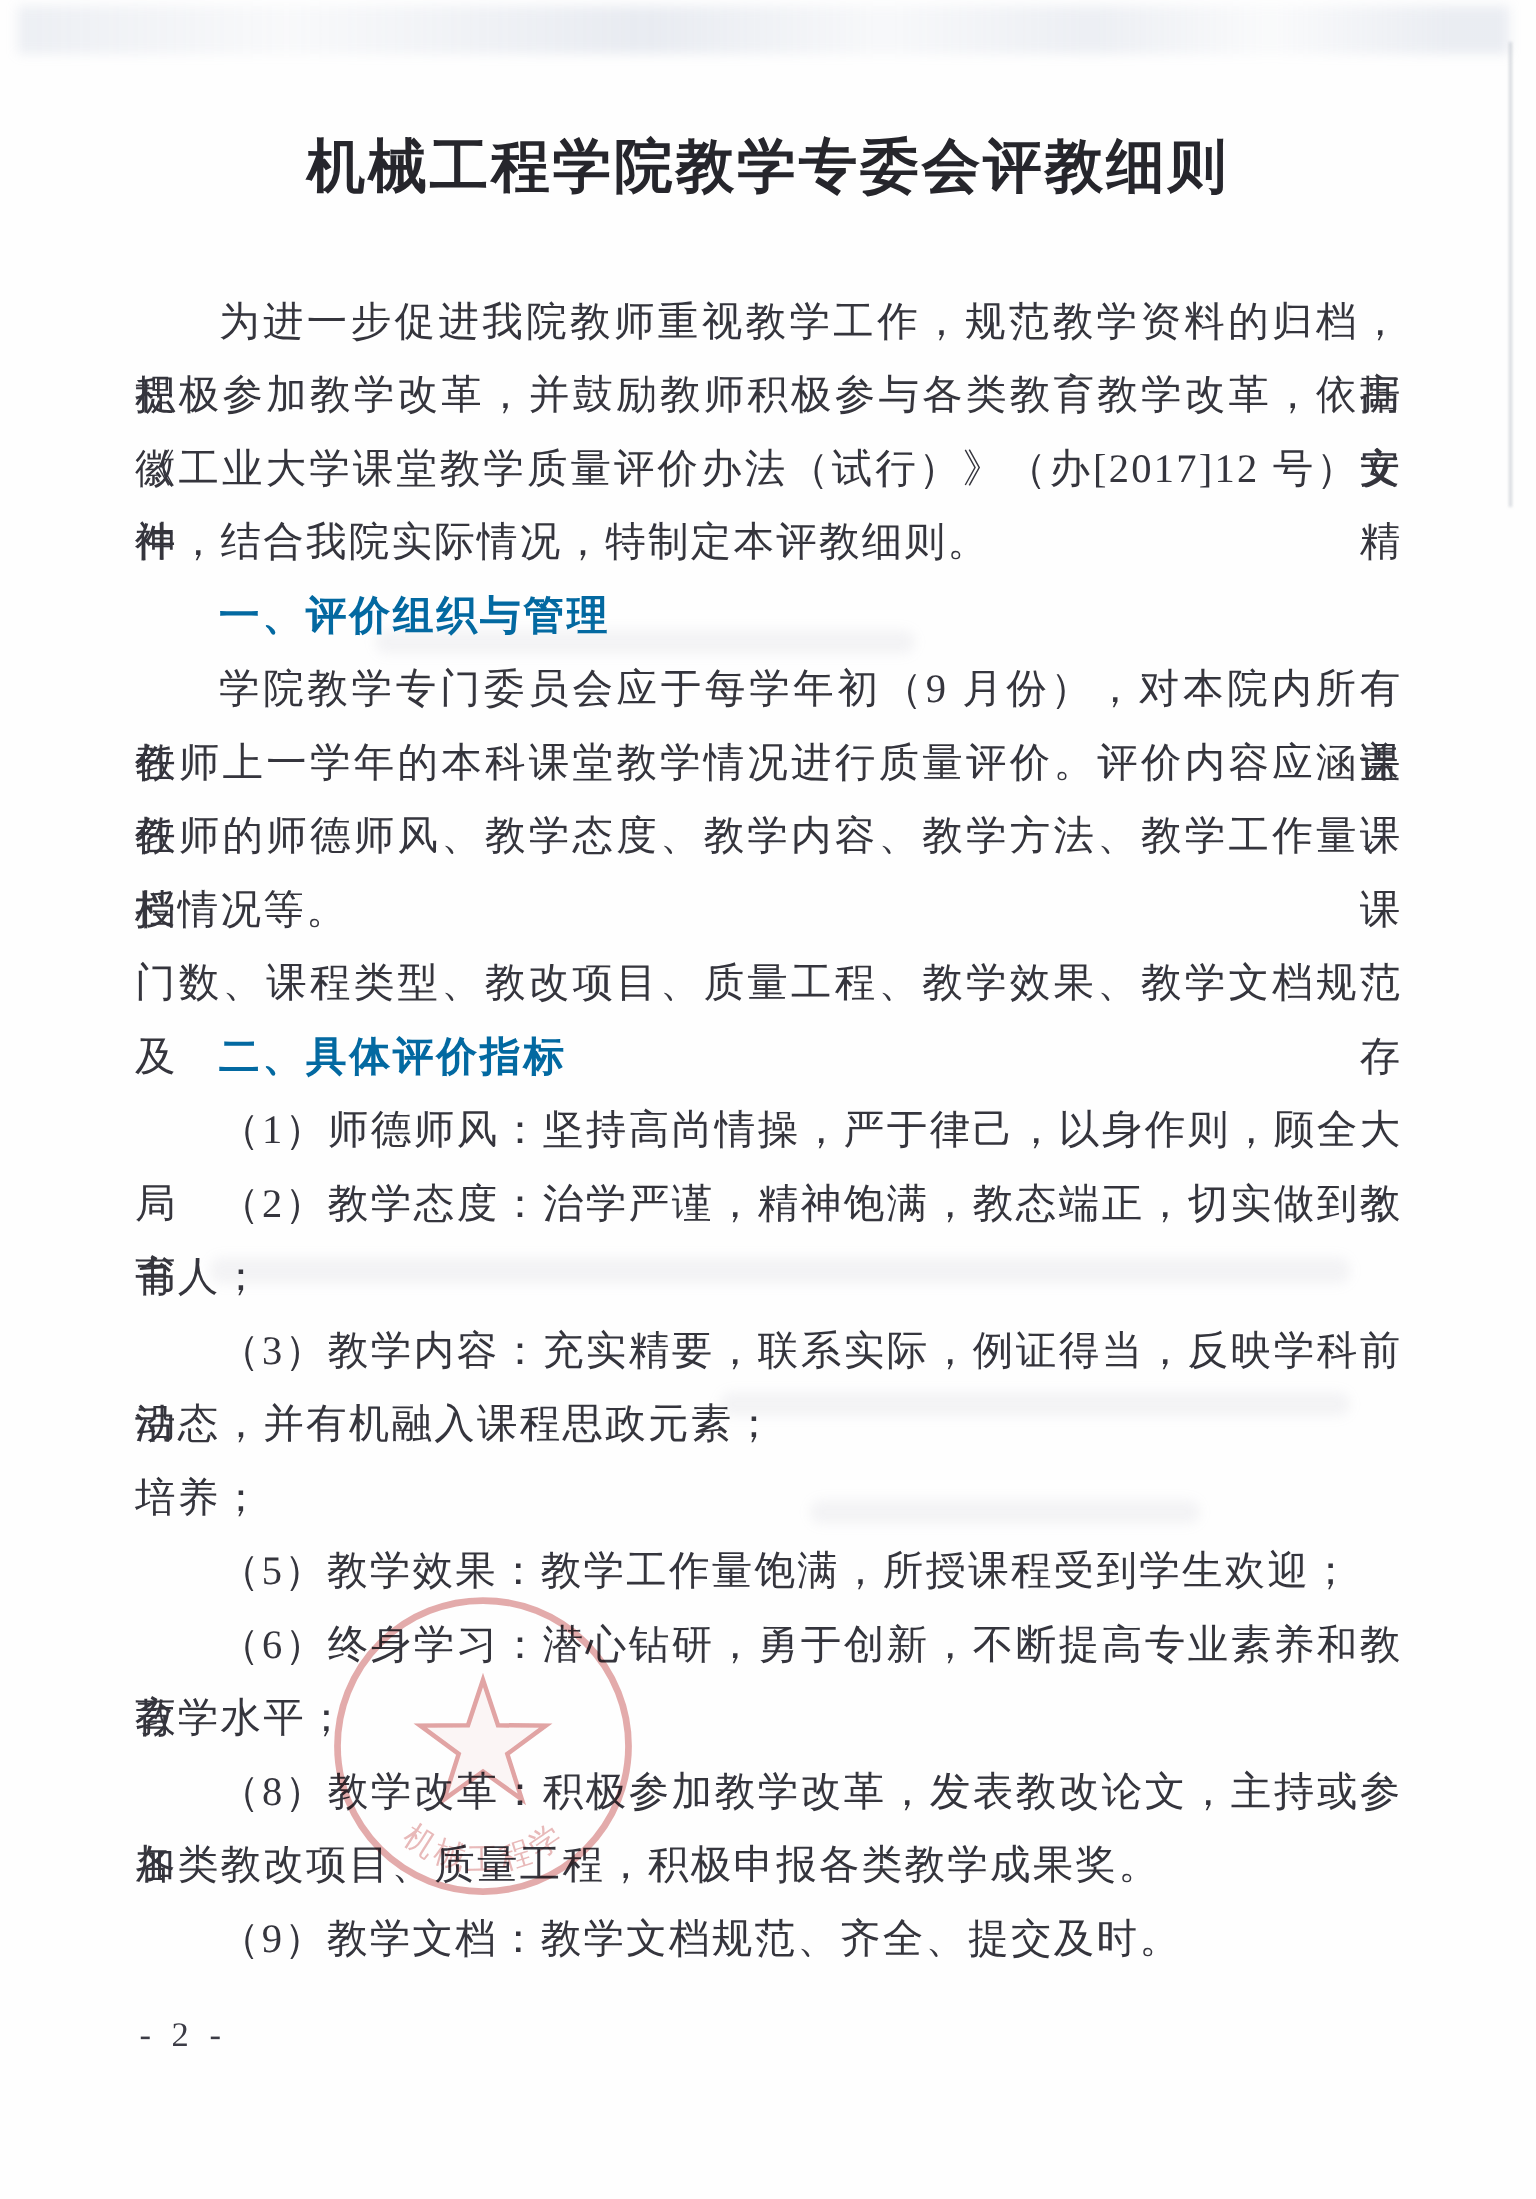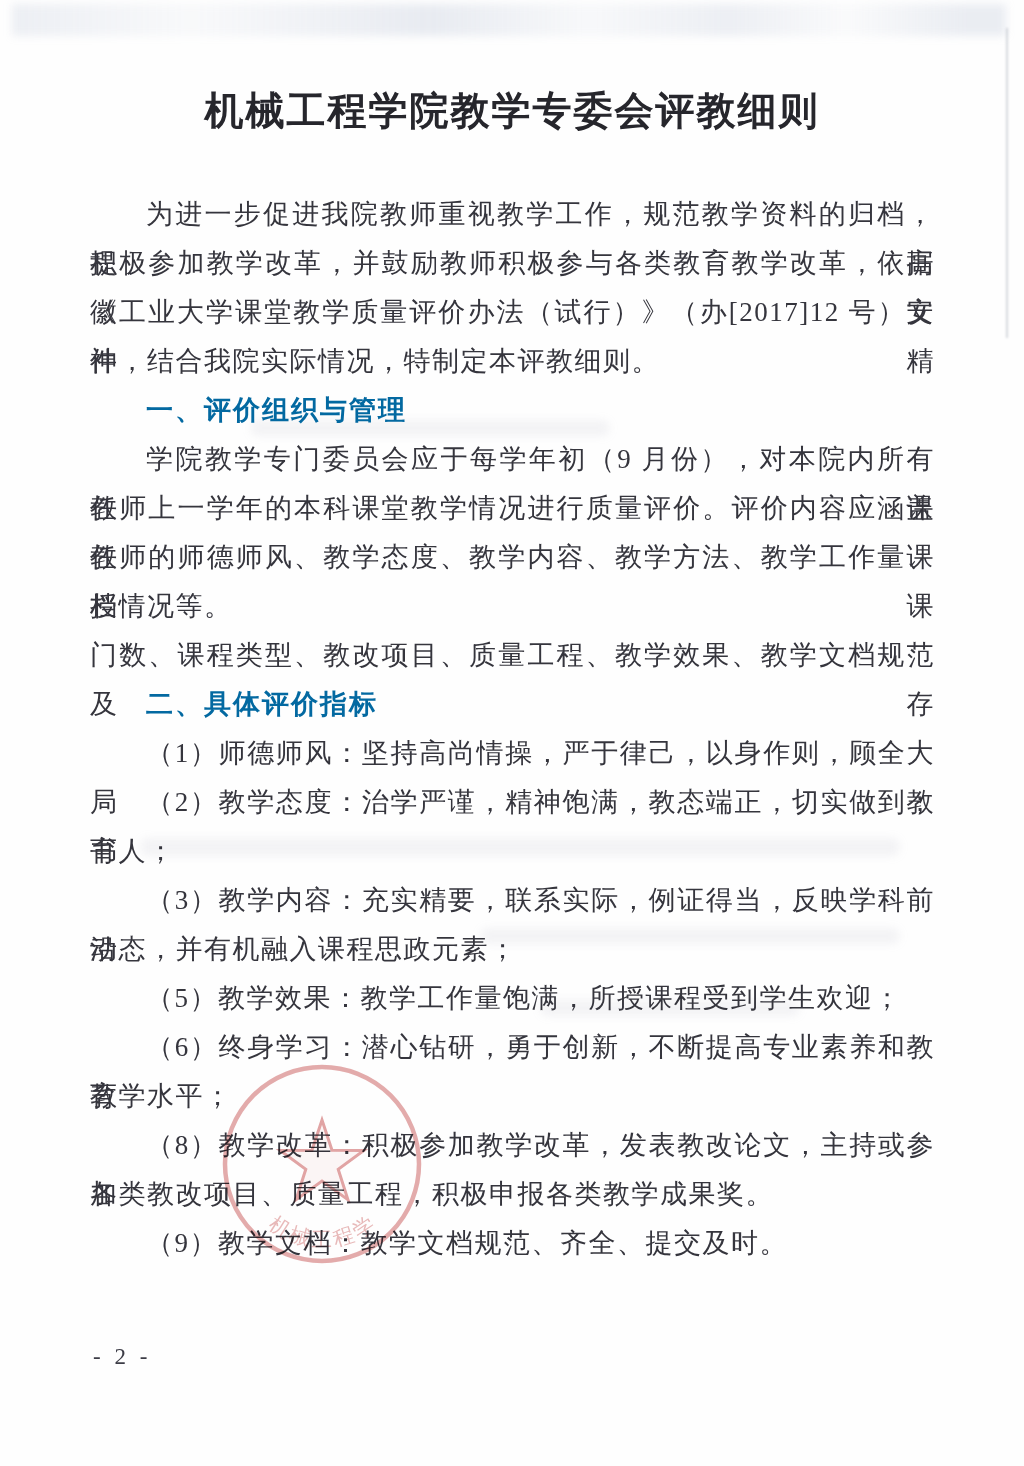--- a/index.html
+++ b/index.html
@@ -86,20 +86,21 @@
       <div class="line justify">教师上一学年的本科课堂教学情况进行质量评价。评价内容应涵盖任课</div>
       <div class="line justify">教师的师德师风、教学态度、教学内容、教学方法、教学工作量、授课</div>
       <div class="line">档情况等。</div>
       <div class="line justify">门数、课程类型、教改项目、质量工程、教学效果、教学文档规范及存</div>
       <div class="line heading indent">二、具体评价指标</div>
       <div class="line indent justify">（1）师德师风：坚持高尚情操，严于律己，以身作则，顾全大局；</div>
       <div class="line indent justify">（2）教学态度：治学严谨，精神饱满，教态端正，切实做到教书</div>
       <div class="line">育人；</div>
       <div class="line indent justify">（3）教学内容：充实精要，联系实际，例证得当，反映学科前沿</div>
       <div class="line">动态，并有机融入课程思政元素；</div>
+      <div class="line">培养；</div>
       <div class="line indent">（5）教学效果：教学工作量饱满，所授课程受到学生欢迎；</div>
       <div class="line indent justify">（6）终身学习：潜心钻研，勇于创新，不断提高专业素养和教育</div>
       <div class="line">教学水平；</div>
       <div class="line indent justify">（8）教学改革：积极参加教学改革，发表教改论文，主持或参加</div>
       <div class="line">各类教改项目、质量工程，积极申报各类教学成果奖。</div>
       <div class="line indent">（9）教学文档：教学文档规范、齐全、提交及时。</div>
     </div>
 
   <svg class="seal" viewBox="-103 -103 206 206" xmlns="http://www.w3.org/2000/svg">
     <circle cx="0" cy="0" r="97" fill="none" stroke="#d06e6e" stroke-width="4.5" opacity="0.68"></circle>

